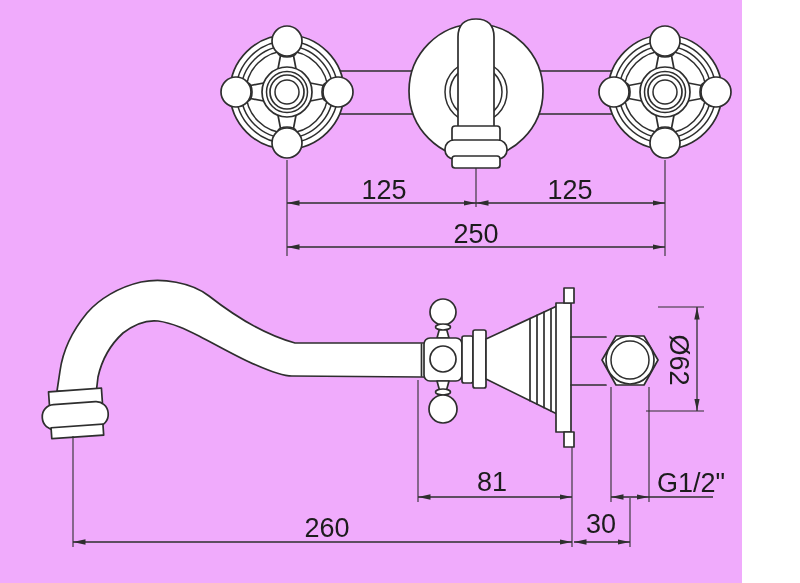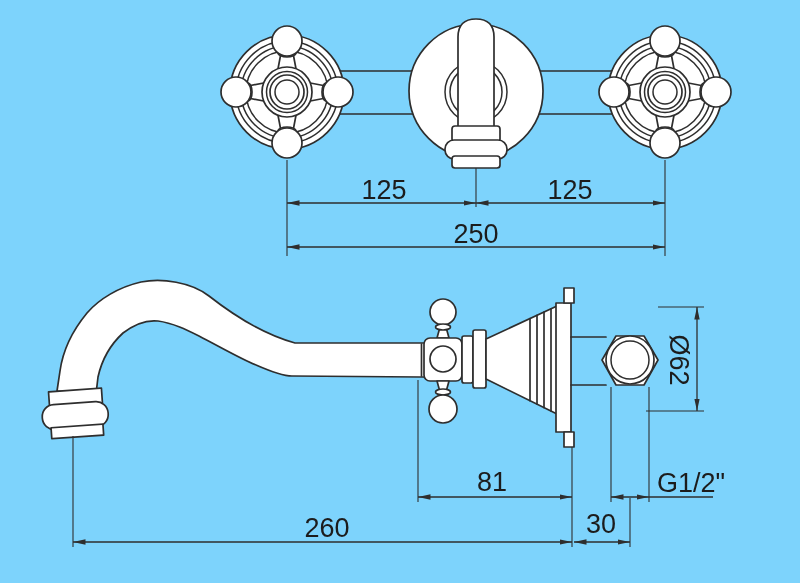--- a/index.html
+++ b/index.html
@@ -1,16 +1,16 @@
 <!DOCTYPE html>
 <html><head>
 <meta charset="utf-8">
 <style>
   html,body{margin:0;padding:0;background:#ffffff;}
-  .stage{width:800px;height:583px;background:#7dd3fc;overflow:hidden;text-align:right;}
+  .stage{width:742px;height:583px;background:#f0abfc;overflow:hidden;text-align:right;}
   svg text{
     font-family:"Liberation Sans","DejaVu Sans",sans-serif;
     font-size:27px;
     fill:#1c1c1c;
   }
   .part{fill:#ffffff;stroke:#2e2e2e;stroke-width:1.7;stroke-linejoin:round;}
   .partline{fill:none;stroke:#2e2e2e;stroke-width:1.7;stroke-linejoin:round;stroke-linecap:round;}
   .ring{fill:none;stroke:#2e2e2e;stroke-width:1.5;}
   .dim{stroke:#2e2e2e;stroke-width:1.3;fill:none;}
   .ext{stroke:#2e2e2e;stroke-width:1.1;fill:none;}

